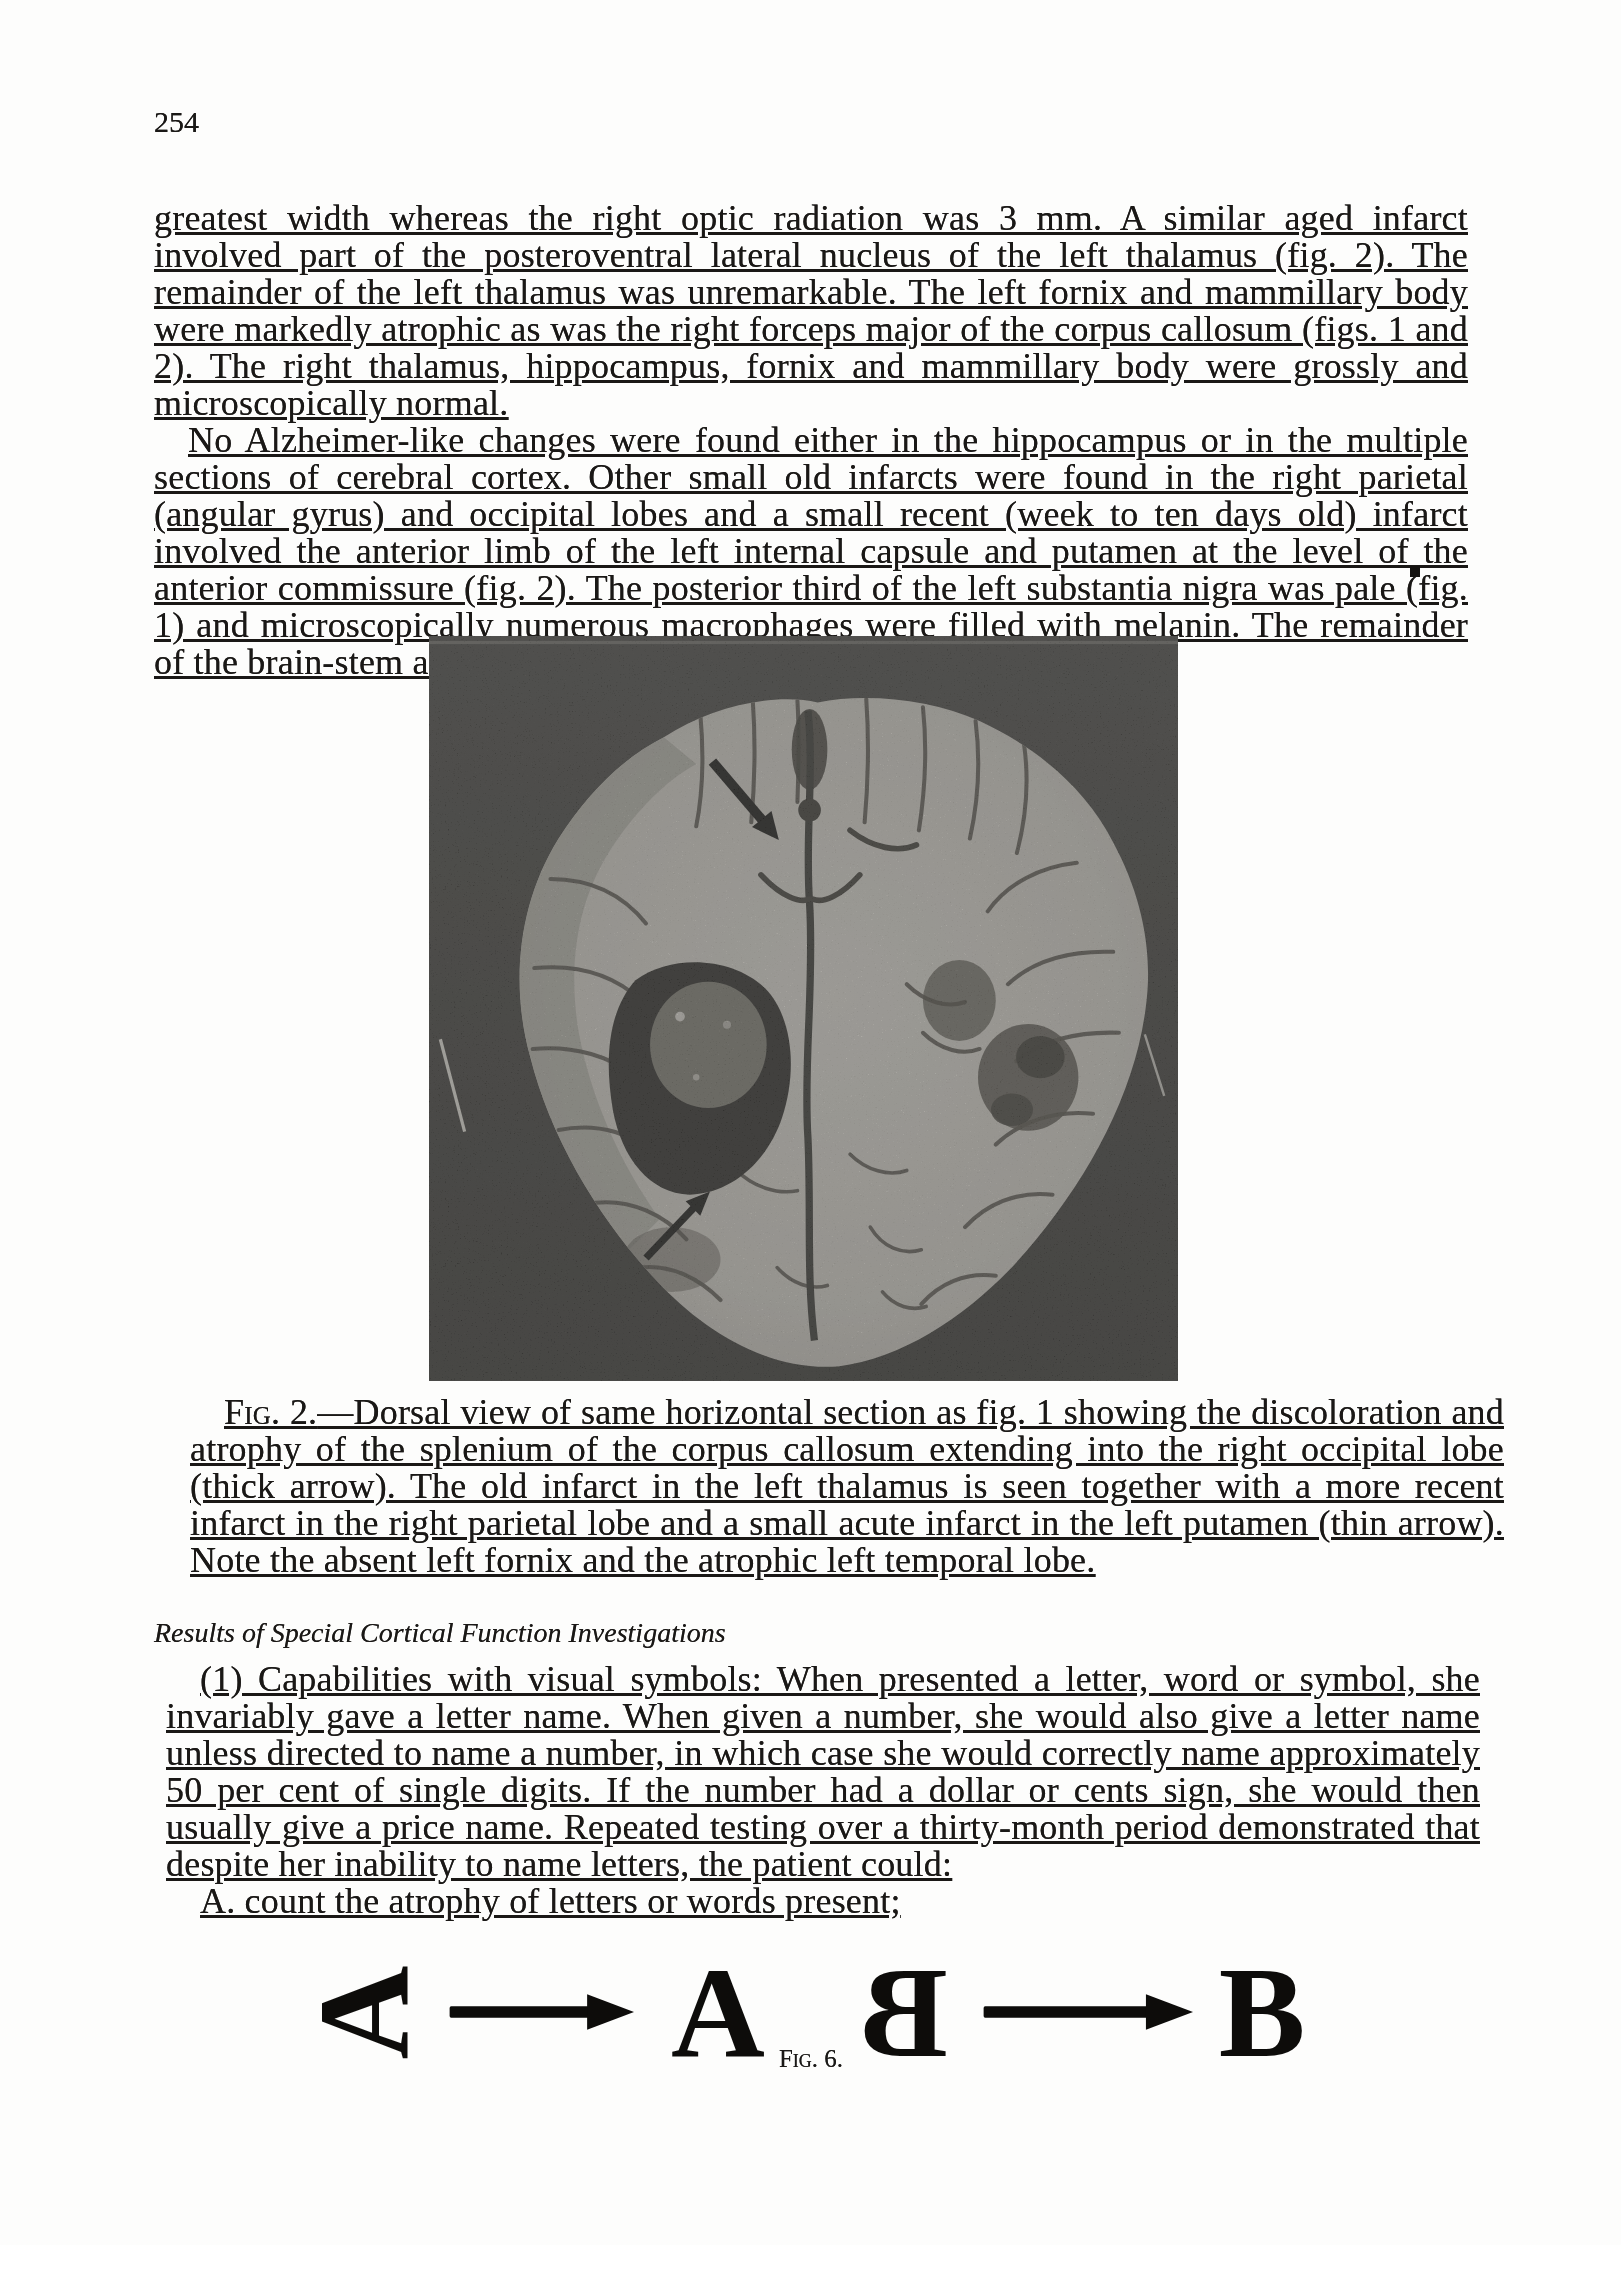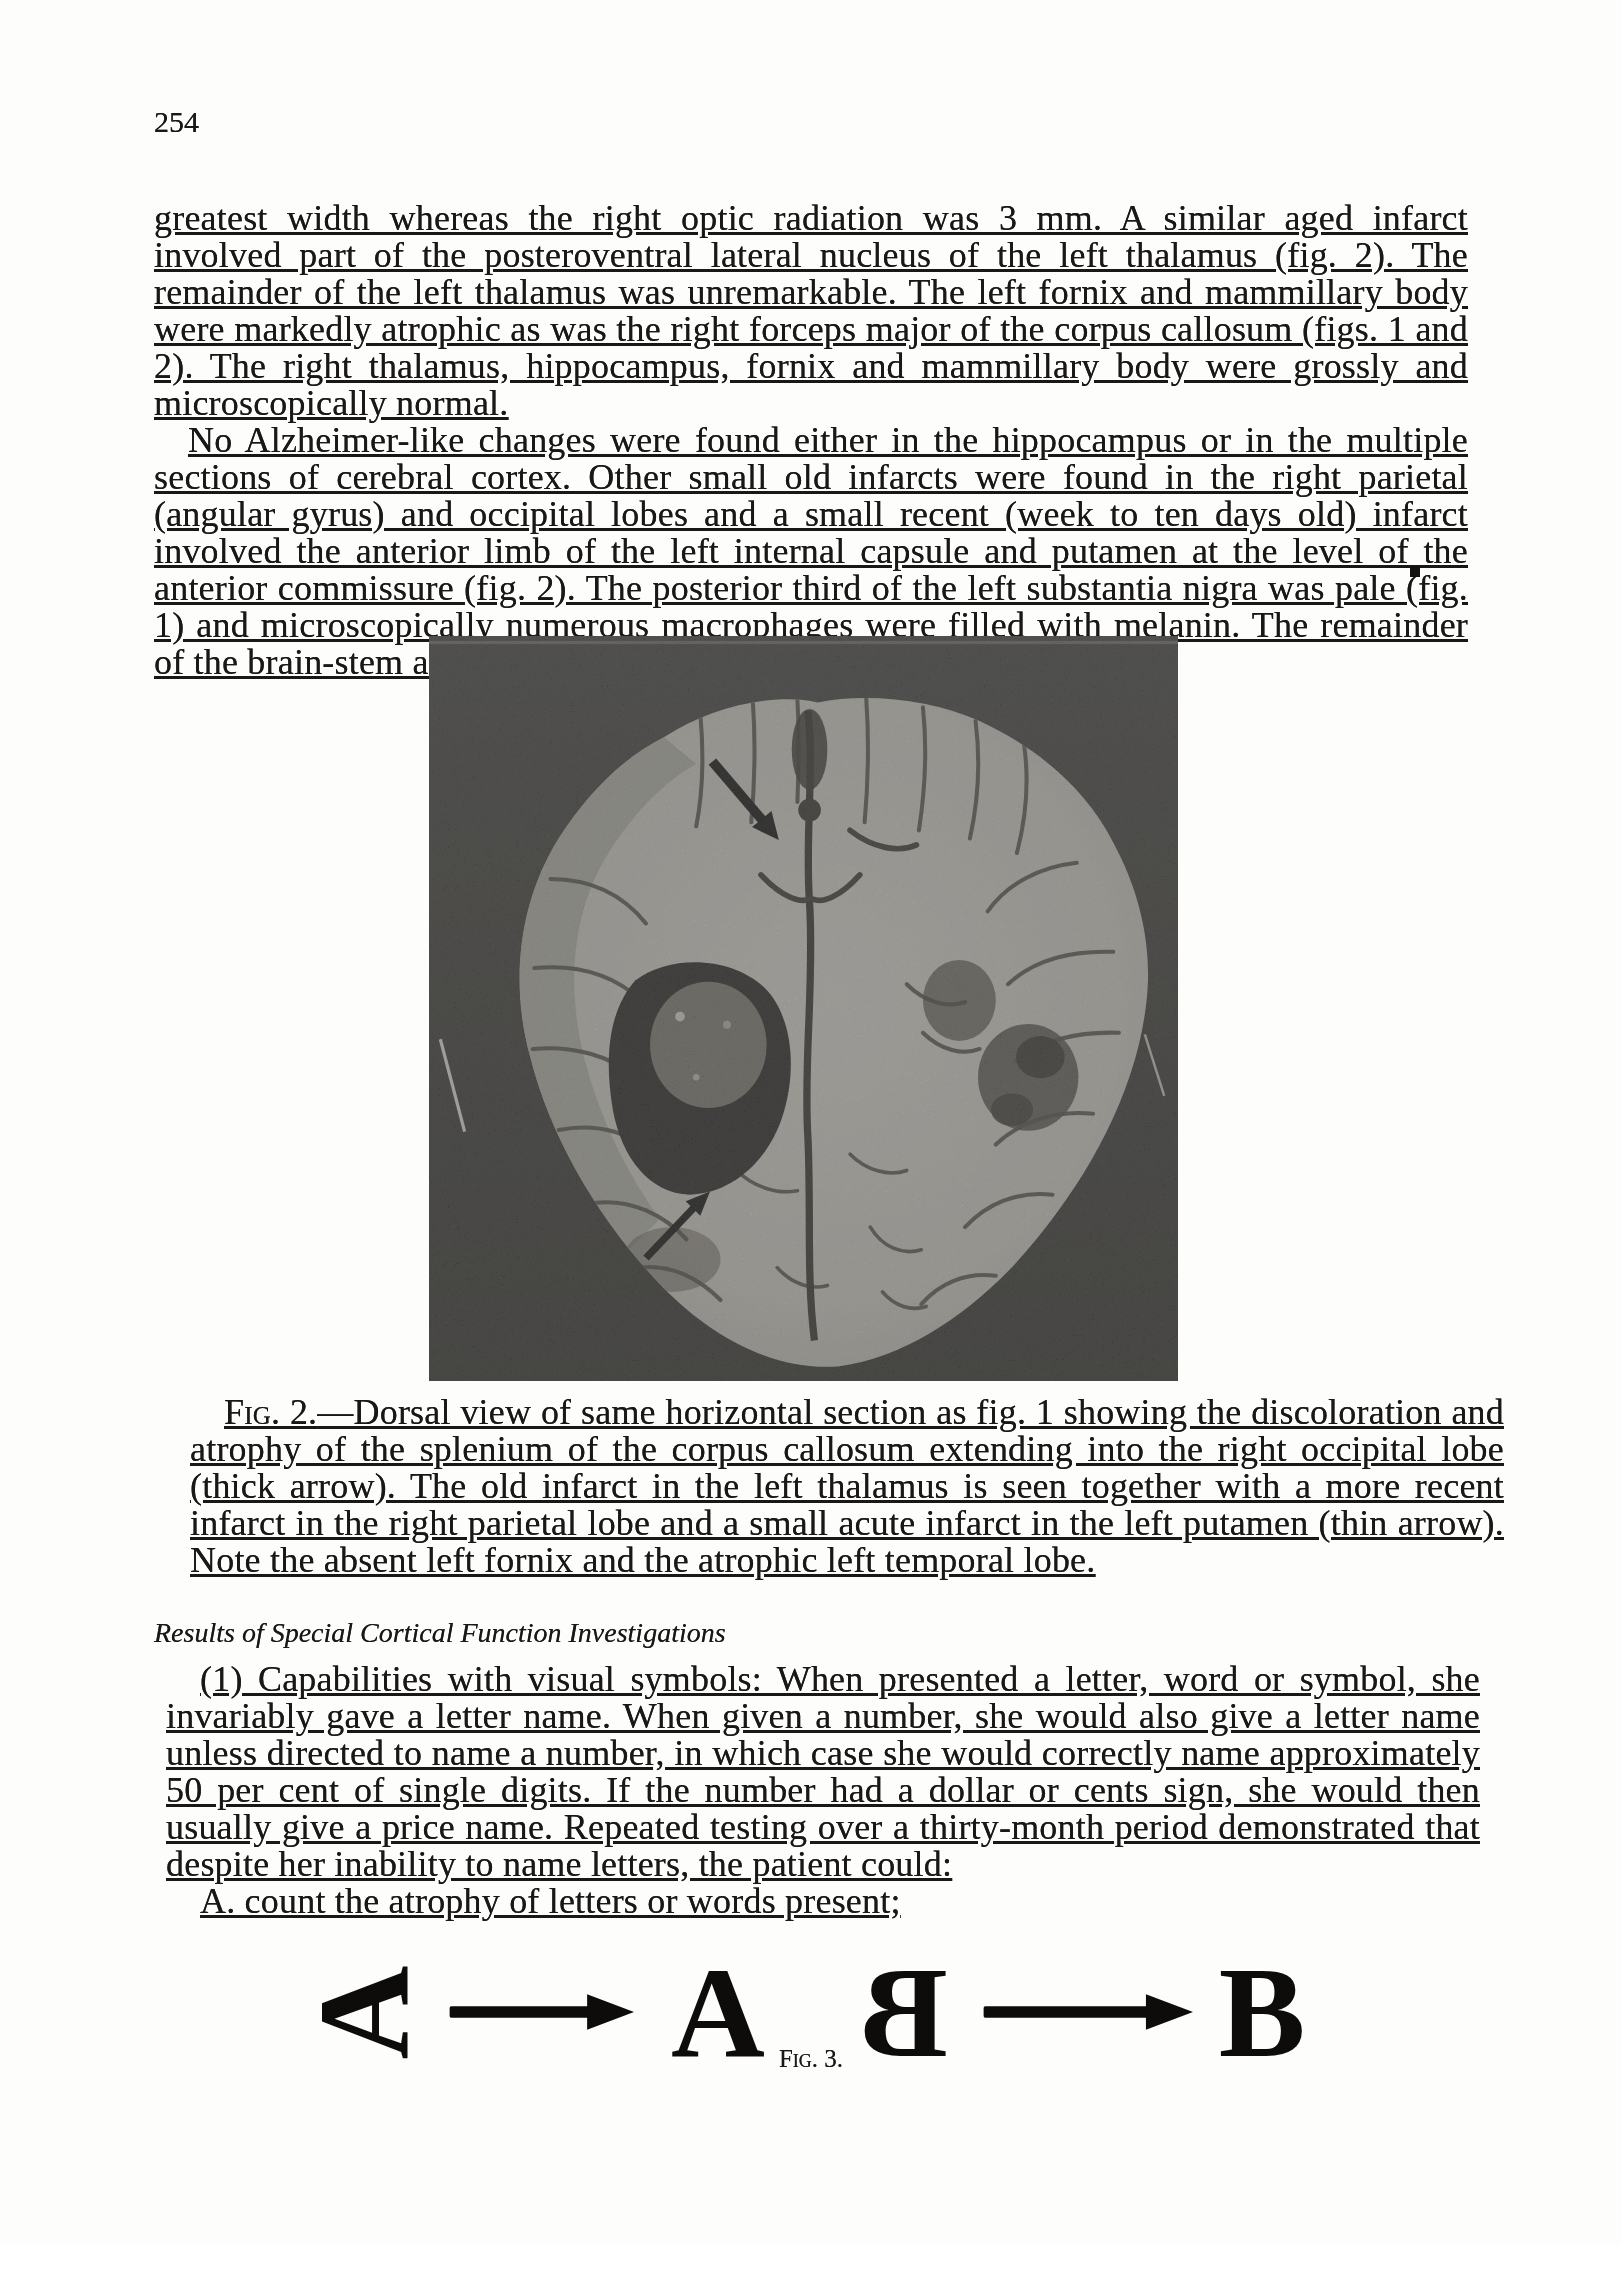--- a/index.html
+++ b/index.html
@@ -206,16 +206,16 @@
     </svg>
     <span class="g">A</span>
     <span class="g g-mir">B</span>
     <svg class="arrow-svg arr-2" width="211" height="36" viewBox="0 0 260 44" xmlns="http://www.w3.org/2000/svg">
       <rect x="2" y="15" width="205" height="14" rx="2" fill="#0d0c0a"></rect>
       <polygon points="260,22 202,0 202,44" fill="#0d0c0a"></polygon>
     </svg>
     <span class="g">B</span>
   </div>
 
-  <div class="fig3-caption sc">Fig. 3.</div>
+  <div class="fig3-caption sc">Fig. 6.</div>
 
 </div>
 
 
 </body></html>

